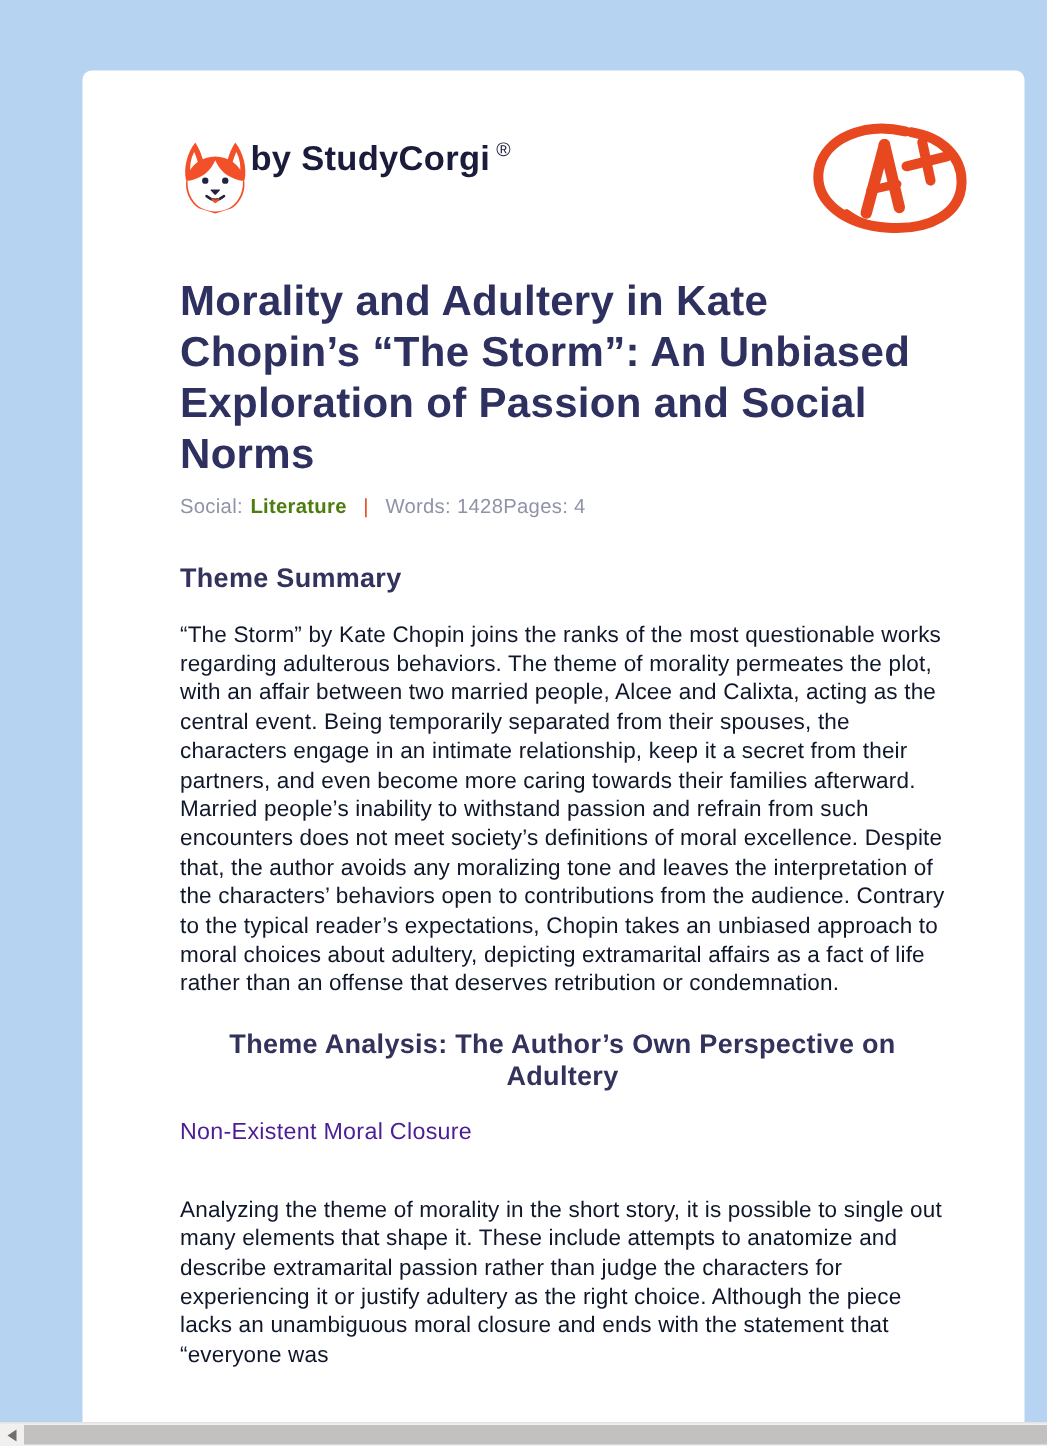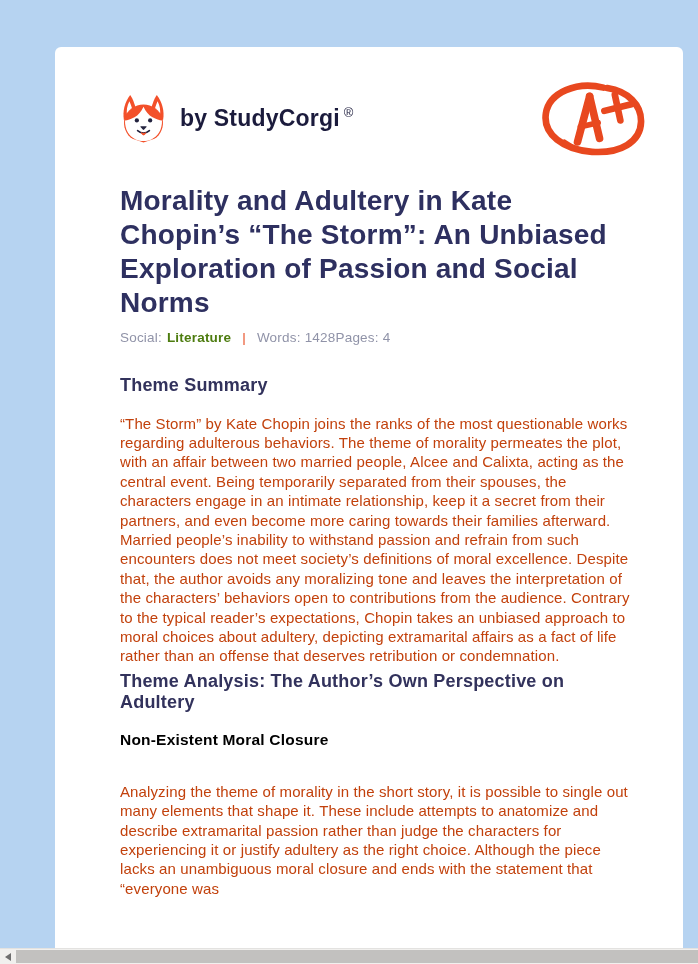--- a/index.html
+++ b/index.html
@@ -16,21 +16,21 @@
     left: 55px; top: 47px;
     width: 628px; height: 917px;
     background: #ffffff;
     border-radius: 6px 6px 0 0;
     overflow: hidden;
   }
   .card-inner { padding: 33px 53px 0 65px; }
 
   
   .brand-row { display: flex; justify-content: space-between; align-items: flex-start; }
-  .brand { display: flex; align-items: center; gap: 13px; padding-top: 12px; }
+  .brand { display: flex; padding-top: 12px; }
   .corgi-icon svg { width: 47px; height: 53px; display: block; }
   .brand-text {
     font-size: 23px; font-weight: bold; color: #1b1b3c; letter-spacing: 0.2px;
     white-space: nowrap;
   }
   .reg-mark { font-size: 13px; font-weight: normal; vertical-align: 9px; margin-left: 4px; color: #1b1b3c; }
   .badge { width: 106px; height: 78px; margin-right: -16px; }
   .badge svg { width: 106px; height: 78px; display: block; }
 
   
@@ -52,29 +52,29 @@
   .meta-words-label, .meta-pages-label { margin-right: 4px; }
   .meta-words { display: inline-flex; }
   .meta-pages { display: inline-flex; }
 
   
   .h2 {
     font-size: 18px; line-height: 21.5px;
     font-weight: bold; color: #32325c; letter-spacing: 0.2px;
   }
   .h2-summary { margin: 30px 0 0; }
-  .h2-analysis { margin: 5px 0 0; }
+  .h2-analysis { margin: 20px 0 0; text-align: center; }
   .h3 {
     margin: 17px 0 15px;
-    font-size: 15.5px; font-weight: bold; color: #000000; letter-spacing: 0.2px;
+    font-size: 15.5px; font-weight: normal; color: #4c1d95; letter-spacing: 0.2px;
   }
   .para {
     margin: 17px 0 0;
     font-size: 15px; line-height: 19.4px;
-    color: #c2410c; letter-spacing: 0.12px;
+    color: #0f172a; letter-spacing: 0.12px;
   }
   .para-2 { margin-top: 33px; }
 
   
   .hscrollbar {
     position: absolute; left: 0; bottom: 0;
     width: 698px; height: 16px;
     background: #f1f0ee;
     border-top: 1px solid #e3e2e0;
   }

